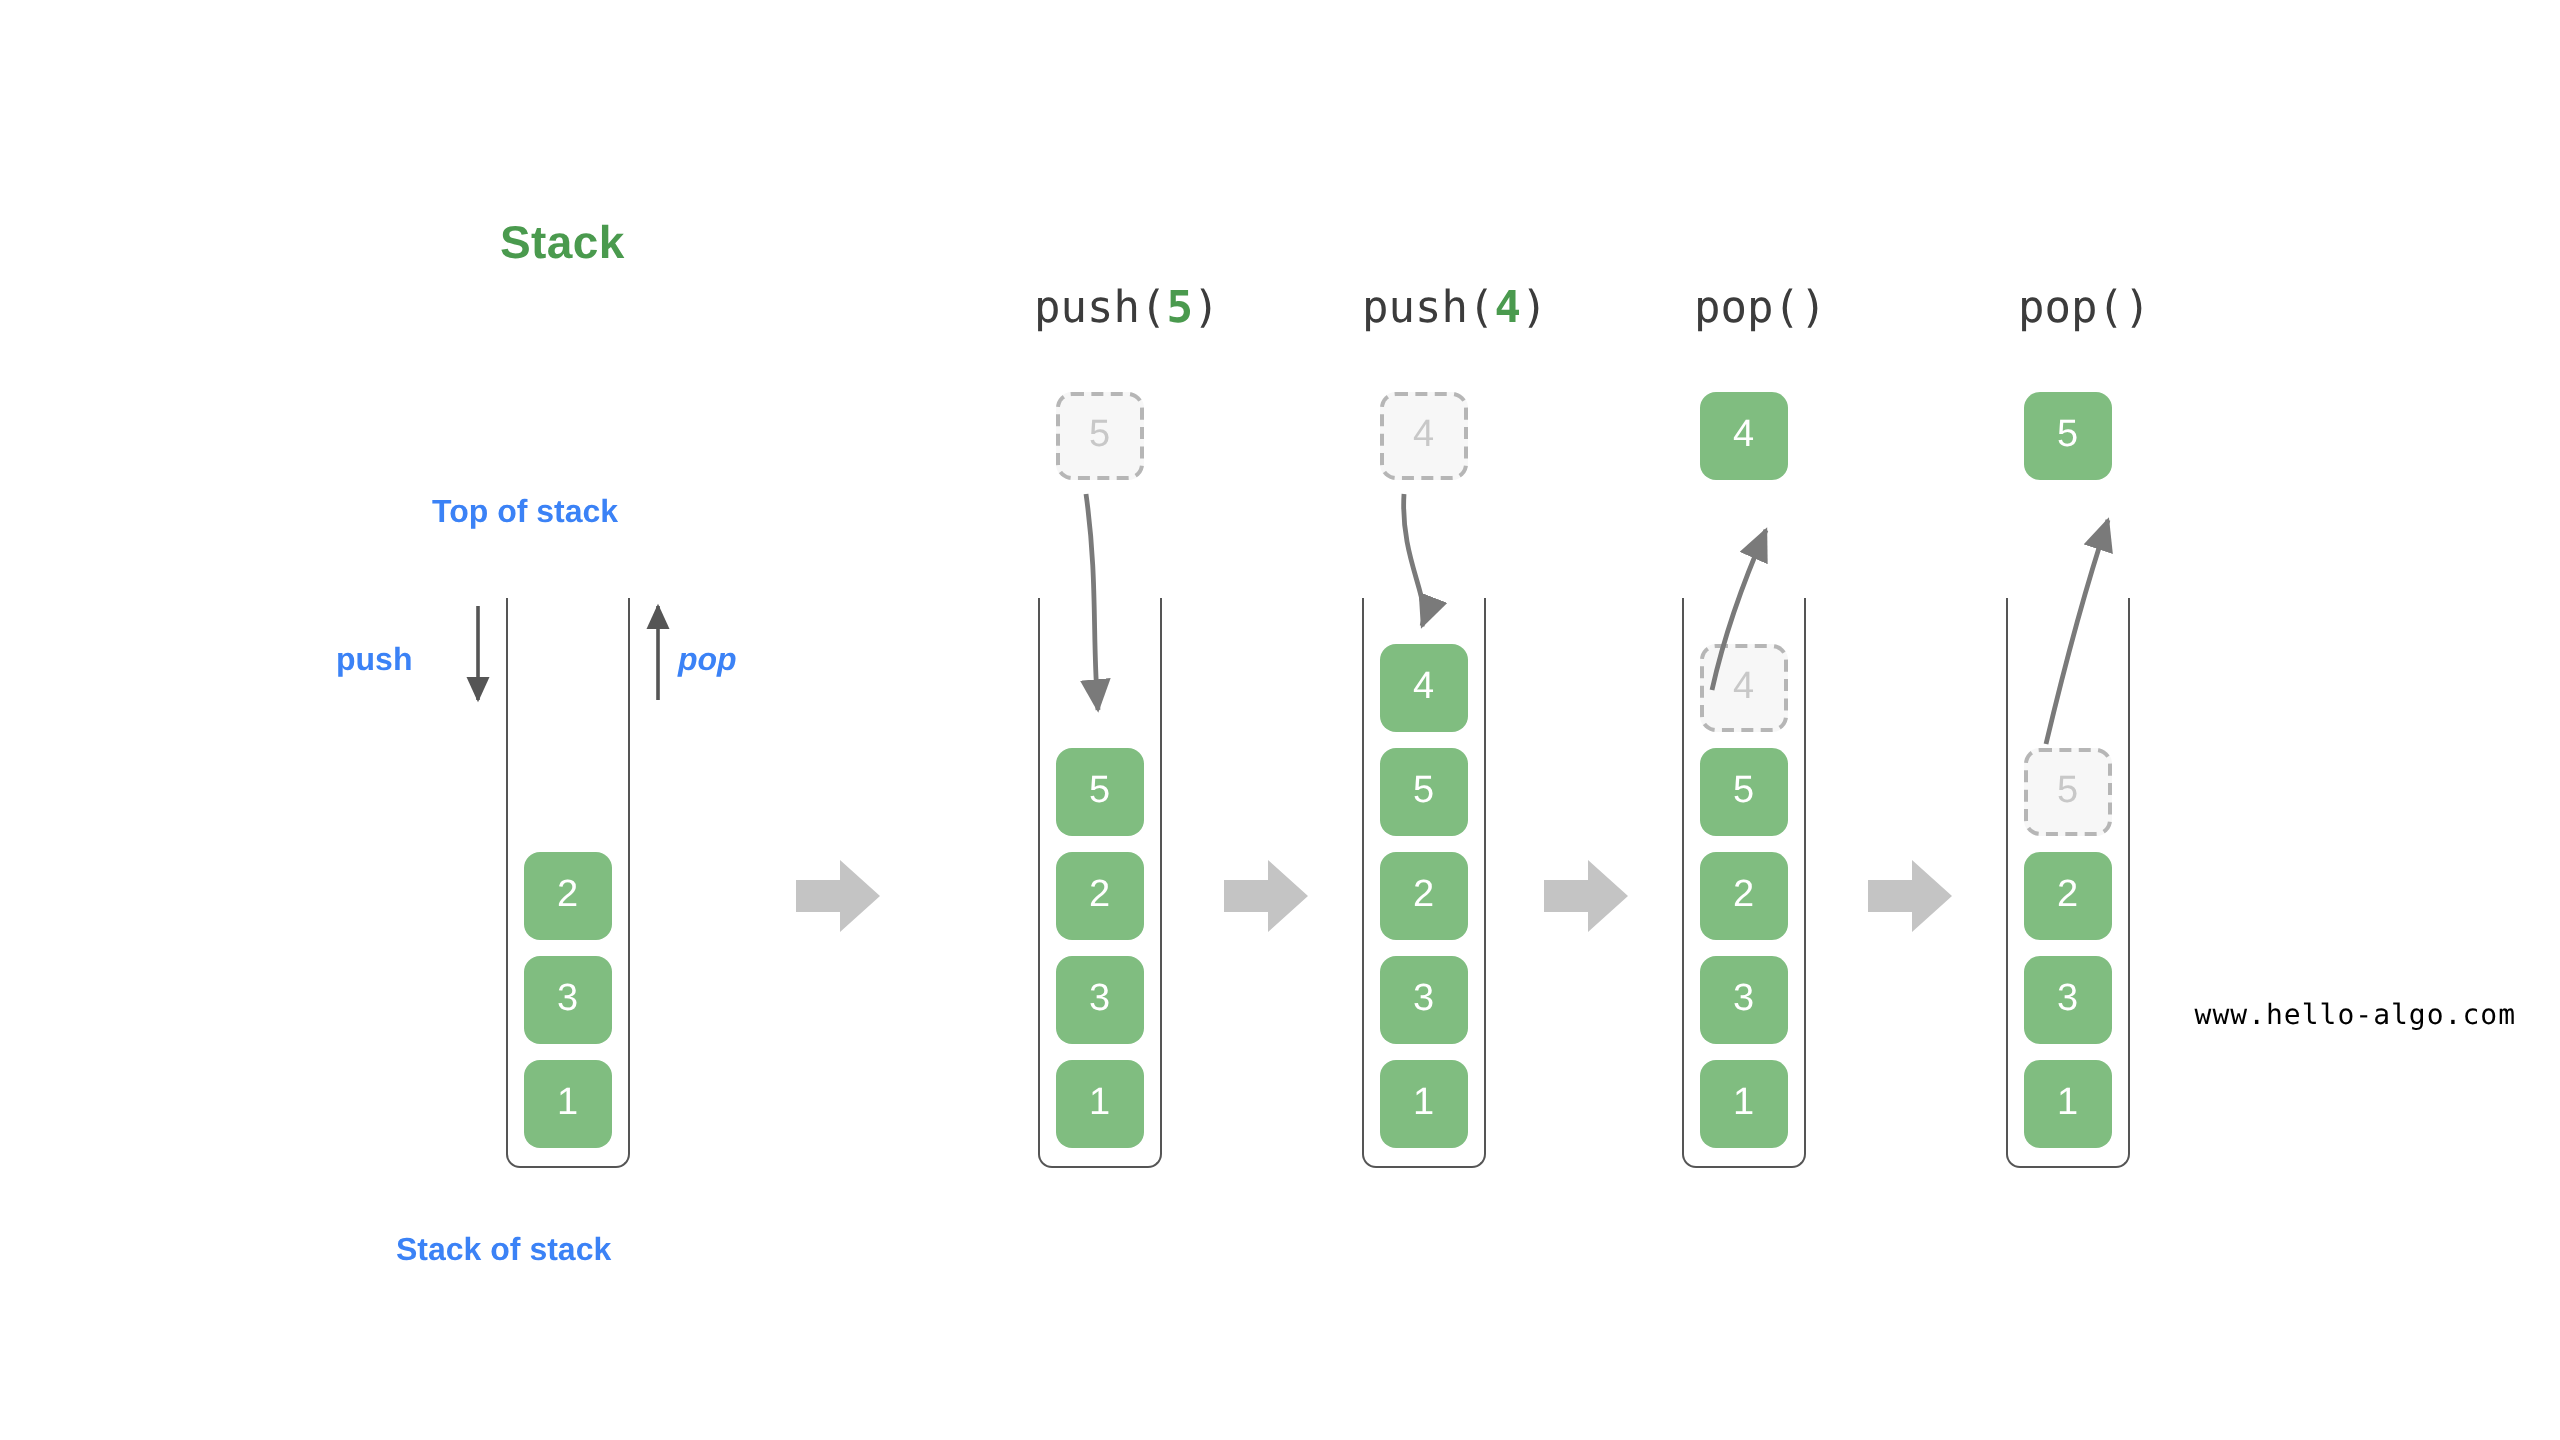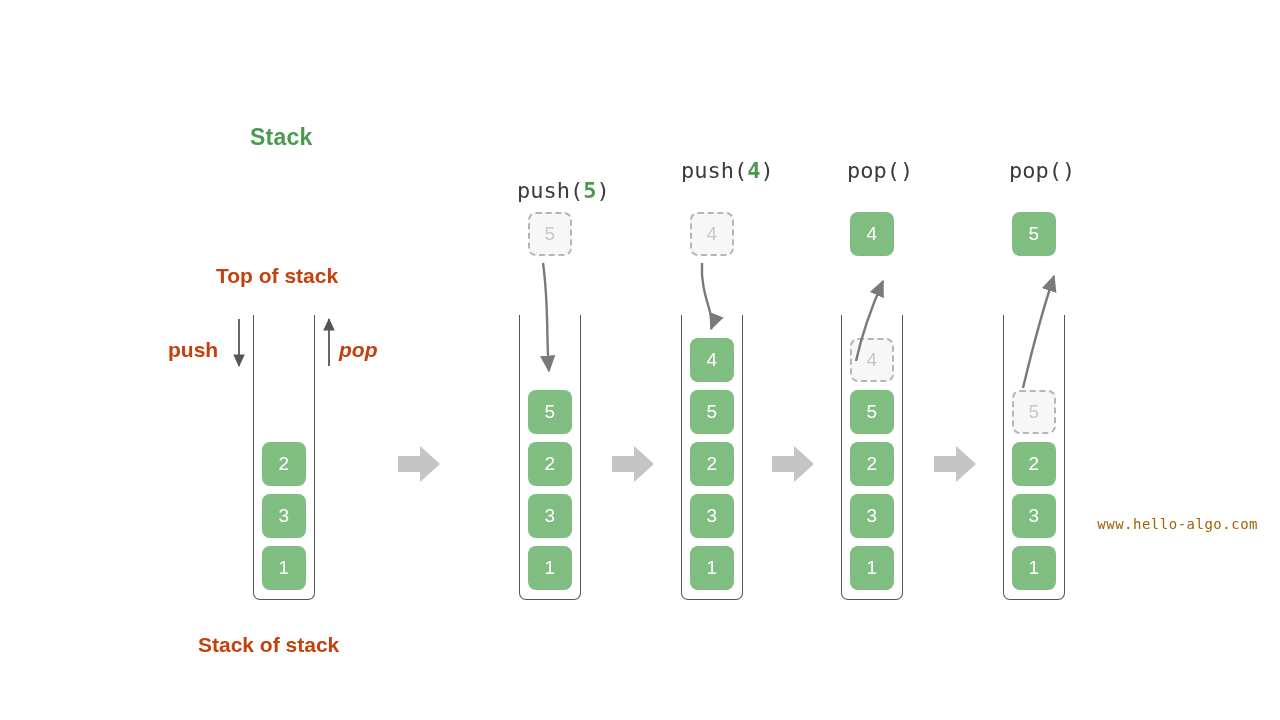--- a/index.html
+++ b/index.html
@@ -11,43 +11,43 @@
     width: 1280px;
     height: 720px;
     position: relative;
     overflow: hidden;
     font-family: "Liberation Sans", sans-serif;
     color: #333333;
   }
 
   #canvas {
     position: absolute;
-    left: 0; top: 16px;
+    left: 0; top: 0;
     width: 1280px;
     height: 532px;
   }
 
   
   .title-stack {
     position: absolute;
     left: 250px;
     top: 108px;
     font-size: 23px;
     font-weight: bold;
     color: #4a9a4e;
     letter-spacing: 0.2px;
     white-space: nowrap;
   }
 
   
   .label-bold {
     position: absolute;
-    font-size: 21px;
+    font-size: 16px;
     font-weight: bold;
-    color: #c2410c;
+    color: #3b82f6;
     white-space: nowrap;
   }
   .label-top   { left: 216px; top: 248px; }
   .label-bottom{ left: 198px; top: 617px; }
   .label-push  { left: 168px; top: 322px; }
   .label-pop   { left: 339px; top: 322px; font-style: italic; }
 
   
   .op-label {
     position: absolute;
@@ -113,21 +113,21 @@
     pointer-events: none;
   }
 
   
   .watermark {
     position: absolute;
     right: 22px;
     bottom: 16px;
     font-family: "DejaVu Sans Mono", "Liberation Mono", monospace;
     font-size: 14px;
-    color: #a16207;
+    color: #000000;
     letter-spacing: 0.5px;
     white-space: nowrap;
     margin-top: 32px;
   }
 </style>
 </head>
 <body>
 
 <div id="canvas">
 
@@ -136,21 +136,21 @@
   <div class="label-bold label-top">Top of stack</div>
   <div class="label-bold label-bottom">Stack of stack</div>
   <div class="label-bold label-push">push</div>
   <div class="label-bold label-pop">pop</div>
 
   <div id="dynamic">
       <div class="stack-container" style="left: 253px; top: 299px;"></div>
       <div class="cell filled" style="left: 262px; top: 426px;">2</div>
       <div class="cell filled" style="left: 262px; top: 478px;">3</div>
       <div class="cell filled" style="left: 262px; top: 530px;">1</div>
-      <div class="op-label" style="left: 517px; top: 142px; margin-top: 20px;"><span>push(</span><span class="arg">5</span><span>)</span></div>
+      <div class="op-label" style="left: 517px; top: 142px;"><span>push(</span><span class="arg">5</span><span>)</span></div>
       <div class="stack-container" style="left: 519px; top: 299px;"></div>
       <div class="cell filled" style="left: 528px; top: 374px;">5</div>
       <div class="cell filled" style="left: 528px; top: 426px;">2</div>
       <div class="cell filled" style="left: 528px; top: 478px;">3</div>
       <div class="cell filled" style="left: 528px; top: 530px;">1</div>
       <div class="cell ghost" style="left: 528px; top: 196px;">5</div>
       <div class="op-label" style="left: 681px; top: 142px;"><span>push(</span><span class="arg">4</span><span>)</span></div>
       <div class="stack-container" style="left: 681px; top: 299px;"></div>
       <div class="cell filled" style="left: 690px; top: 322px;">4</div>
       <div class="cell filled" style="left: 690px; top: 374px;">5</div>

